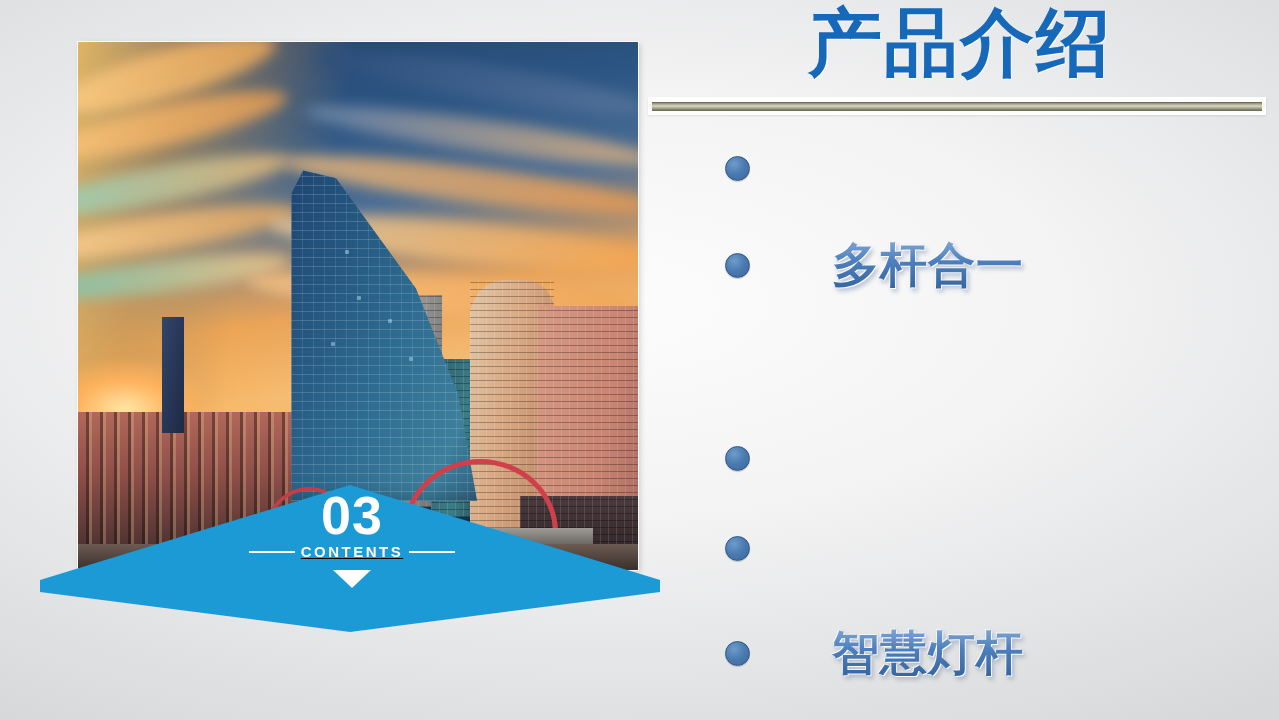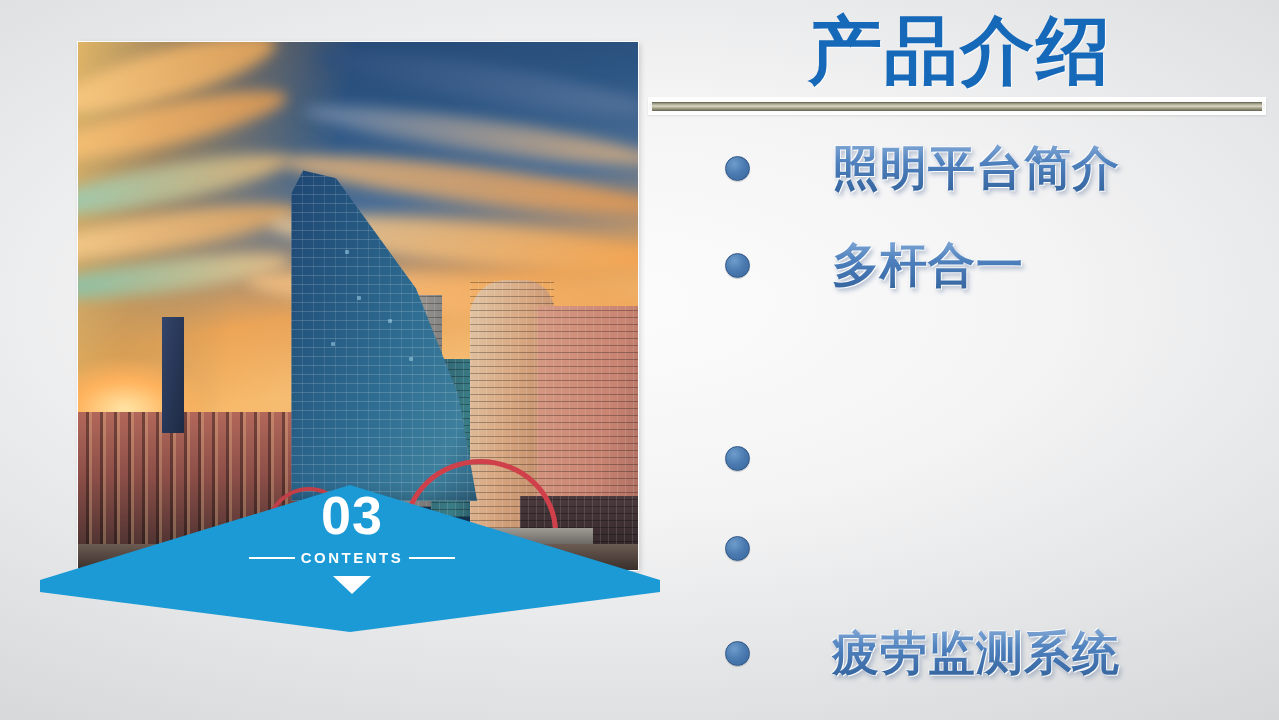--- a/index.html
+++ b/index.html
@@ -114,33 +114,33 @@
   .badge svg{display:block;}
   .badge-text{
     position:absolute;left:0;top:480px;width:700px;height:155px;z-index:6;
     display:flex;flex-direction:column;align-items:center;justify-content:flex-start;
     padding-top:8px;box-sizing:border-box;
   }
   .num{
     color:#ffffff;font-size:54px;font-weight:bold;letter-spacing:1px;line-height:1;
     font-family:"Liberation Sans","DejaVu Sans",sans-serif;margin-left:4px;
   }
-  .contents-row{display:flex;align-items:center;gap:6px;margin-top:7px;margin-left:4px;}
+  .contents-row{display:flex;align-items:center;gap:6px;margin-top:1px;margin-left:4px;text-decoration:underline;}
   .cline{width:46px;height:2px;background:#ffffff;}
   .contents{color:#fff;font-size:15px;font-weight:bold;letter-spacing:2.5px;}
   .tri{
     width:0;height:0;margin-top:10px;margin-left:4px;
     border-left:19px solid transparent;border-right:19px solid transparent;
     border-top:18px solid #ffffff;
   }
 
   
   .title{
     position:absolute;left:660px;top:2px;width:600px;height:92px;
-    display:flex;align-items:flex-start;justify-content:center;
+    display:flex;align-items:flex-end;justify-content:center;
   }
   .title span{
     font-size:74px;font-weight:bold;color:#1668b8;letter-spacing:2px;
     font-family:"DejaVu Sans","Liberation Sans",sans-serif;
     text-shadow:1px 1px 0 rgba(255,255,255,.8);
   }
 
   
   .divider{
     position:absolute;left:648px;top:97px;width:618px;height:18px;
@@ -250,36 +250,35 @@
   </div>
 
   <div class="divider">
     <div class="bar"></div>
   </div>
 
   <div class="list">
 
     <div class="item" style="top:7px">
       <span class="dot"></span>
-      <span class="itxt blue">照明平台简介</span>
     </div>
 
     <div class="item" style="top:104px">
       <span class="dot"></span>
       <span class="itxt blue">多杆合一</span>
     </div>
 
 
     <div class="item" style="top:297px">
       <span class="dot"></span>
     </div>
 
     <div class="item" style="top:387px">
       <span class="dot"></span>
     </div>
 
     <div class="item" style="top:492px">
       <span class="dot"></span>
-      <span class="itxt blue">疲劳监测系统</span>
+      <span class="itxt blue">智慧灯杆</span>
     </div>
 
   </div>
 </div>
 
 </body></html>

